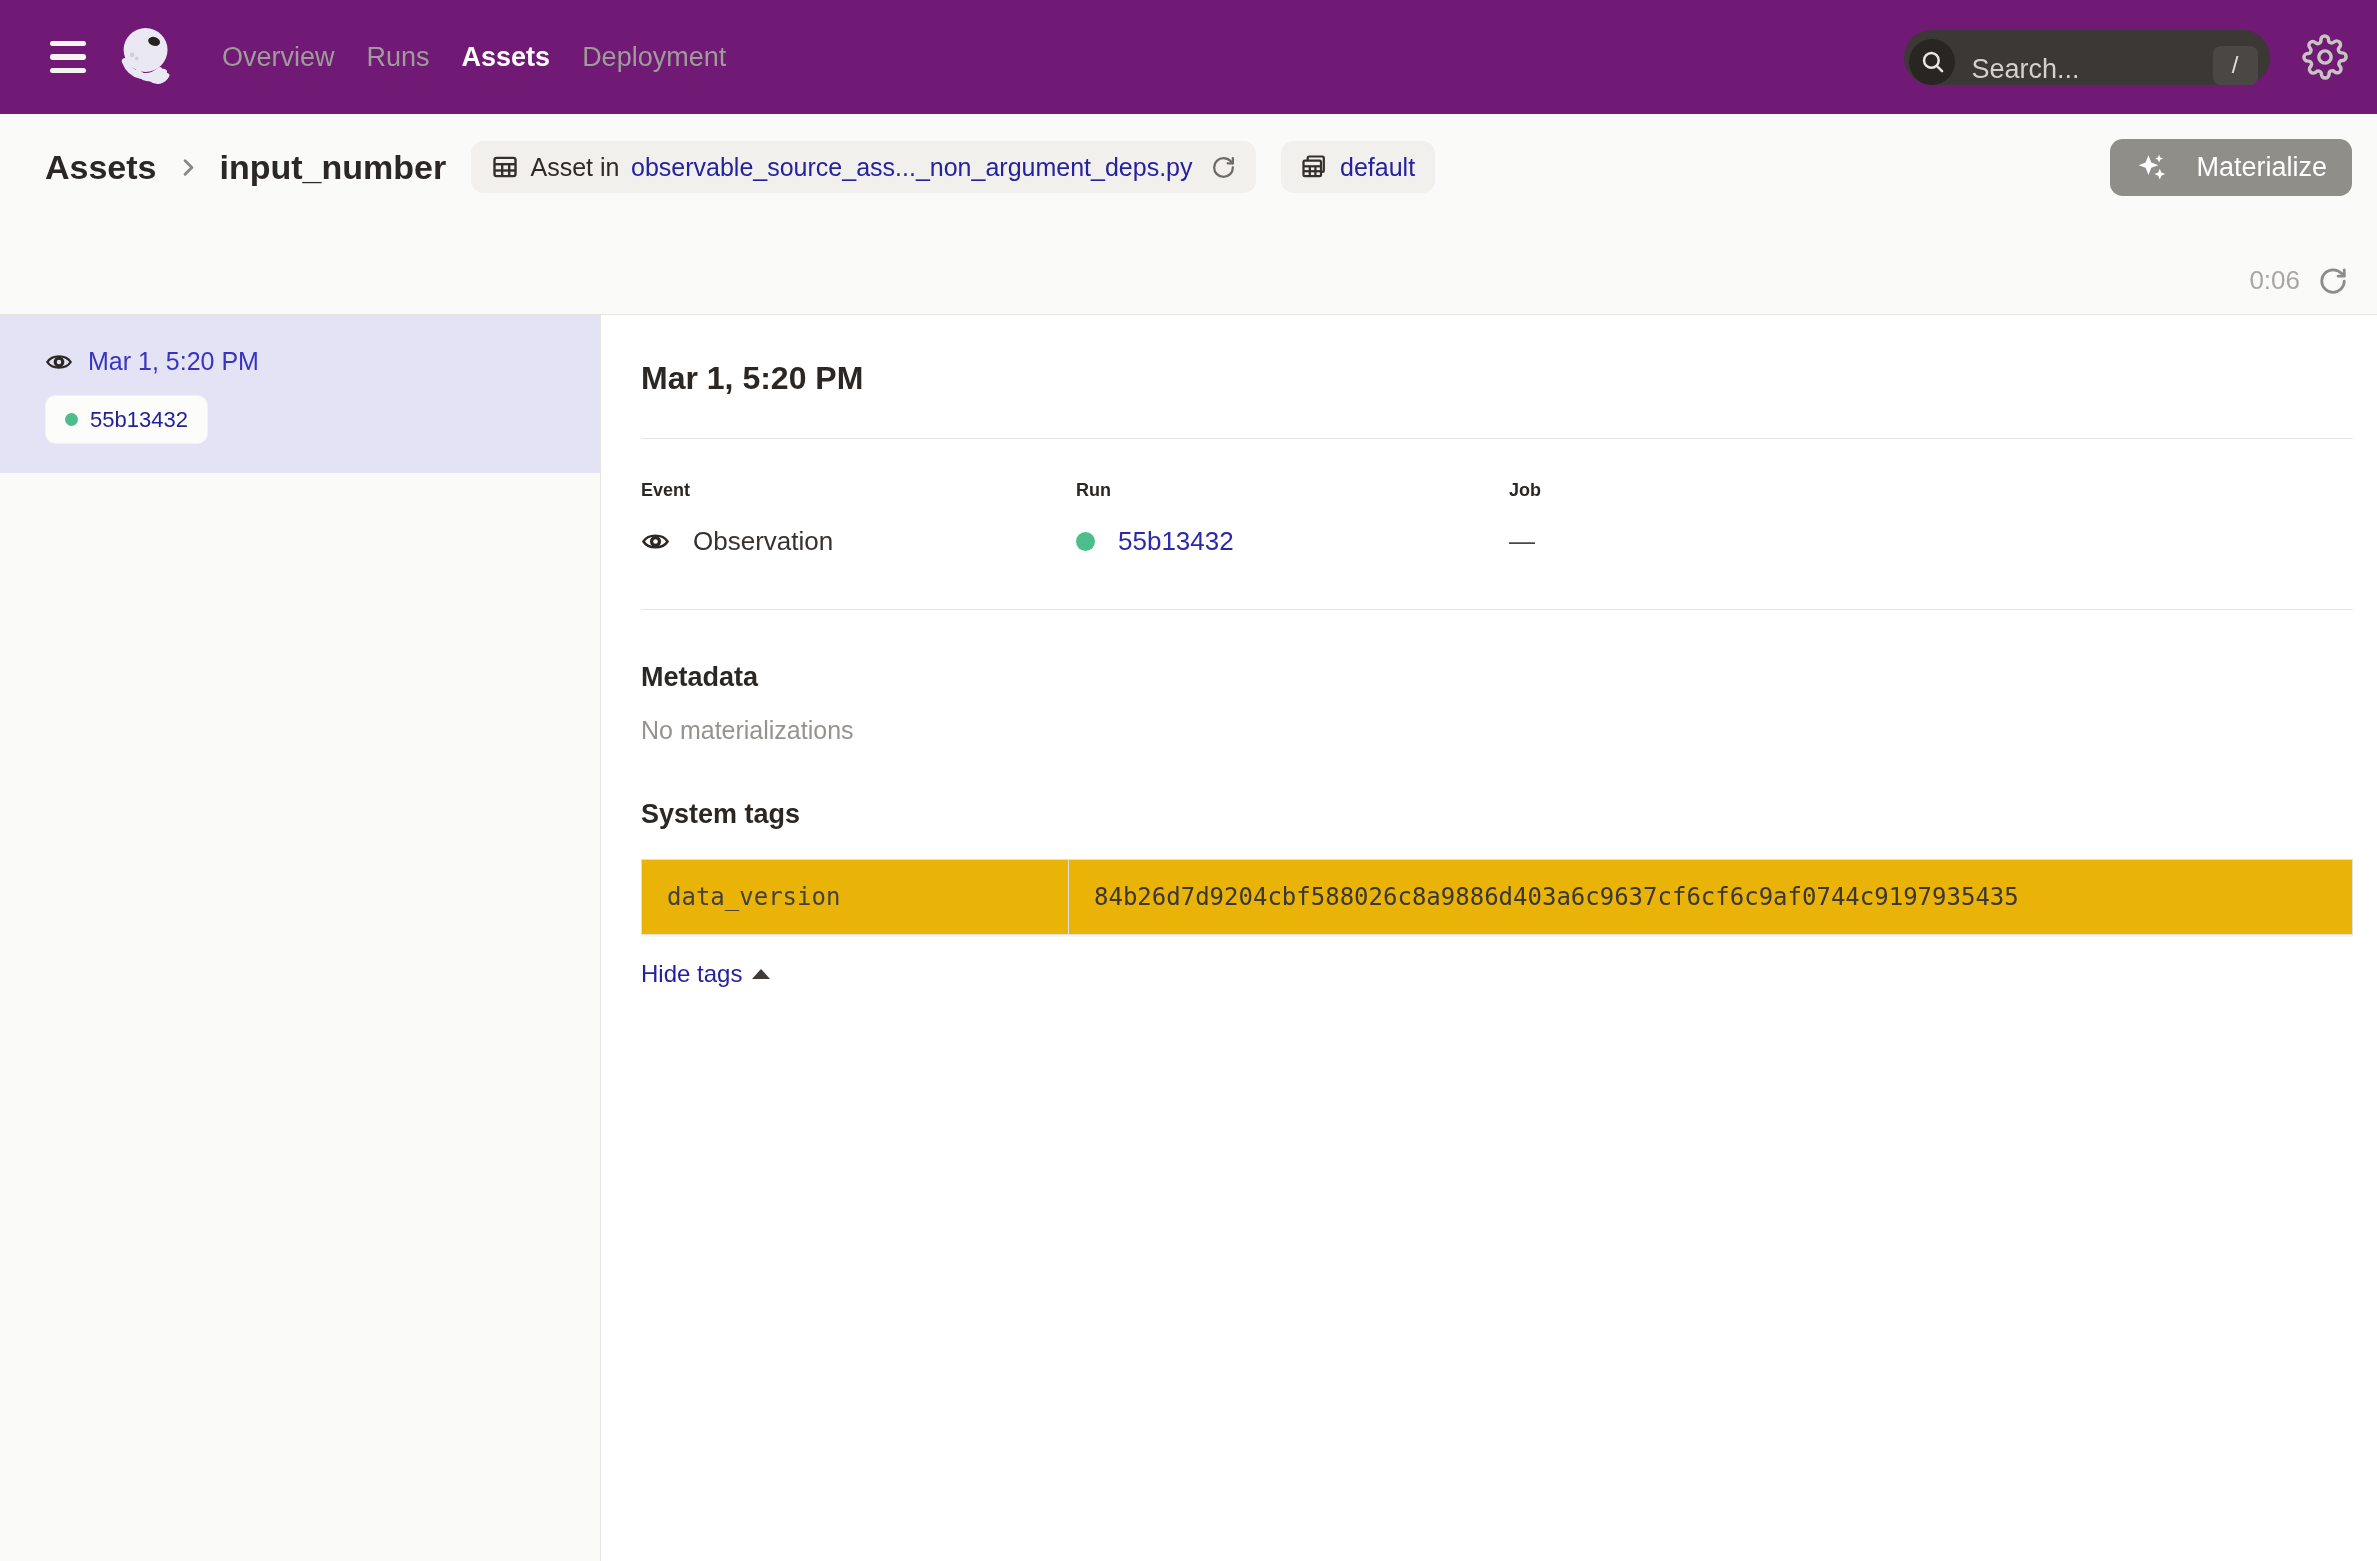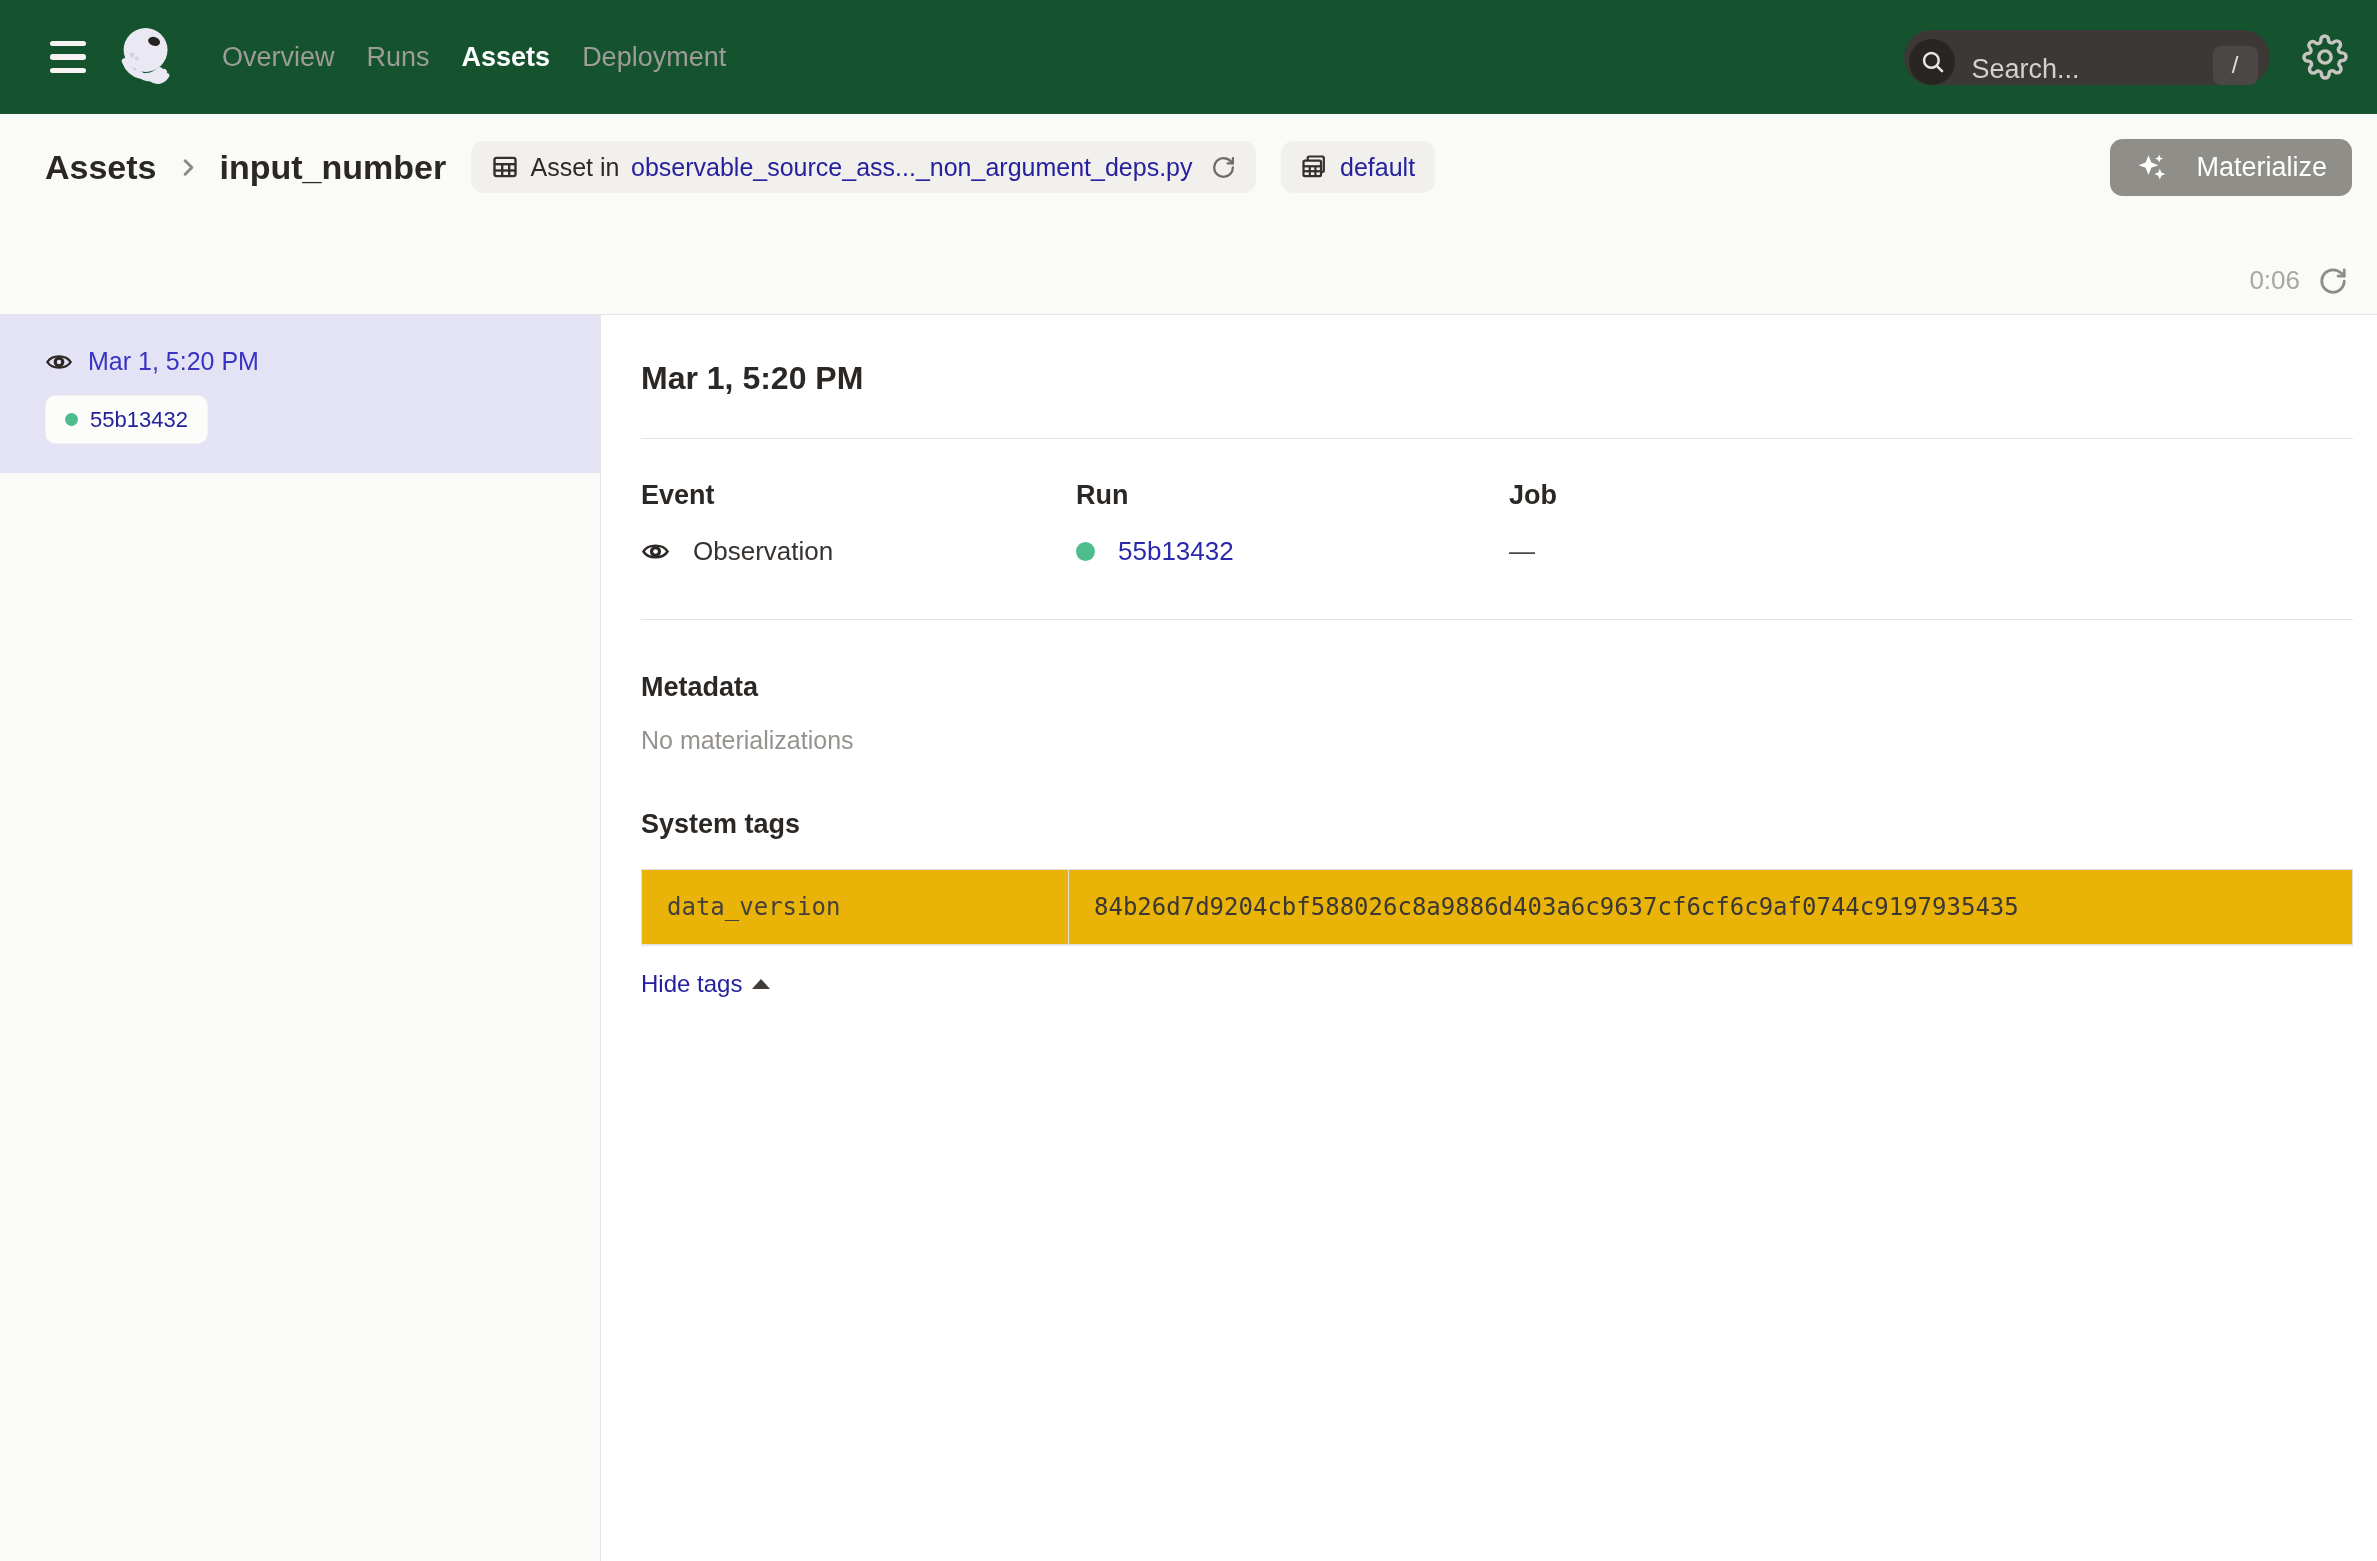--- a/index.html
+++ b/index.html
@@ -1,20 +1,20 @@
 <!DOCTYPE html>
 <html style="font-size:14.3px"><head>
 <meta charset="utf-8">
 <style>
   * { margin:0; padding:0; box-sizing:border-box; }
   html,body { width:2377px; height:1561px; overflow:hidden; background:#fff;
     font-family:"Liberation Sans","DejaVu Sans",sans-serif; -webkit-font-smoothing:antialiased; }
 
   
-  .topbar{height:114px;background:#14532d;display:flex;align-items:center;padding:0 29px 0 50px;}
+  .topbar{height:114px;background:#701a75;display:flex;align-items:center;padding:0 29px 0 50px;}
   .hamburger{width:36px;display:flex;flex-direction:column;gap:8px;margin-right:27px;cursor:pointer;}
   .hamburger span{display:block;height:5.4px;border-radius:2.7px;background:#F5F4F2;}
   .logo{width:68px;height:68px;margin-right:41px;flex:0 0 auto;}
   .nav{display:flex;align-items:center;gap:32px;}
   .nav-item{font-size:27px;font-weight:500;color:#9E9C99;cursor:pointer;}
   .nav-item.active{color:#FFFFFF;font-weight:700;}
   .search{margin-left:auto;width:366px;height:55px;background:#3B3836;border-radius:28px;
     display:flex;align-items:flex-end;padding:0 12.5px 0 5.4px;cursor:text;}
   .search-circle{width:46px;height:46px;border-radius:50%;background:#282523;display:flex;
     align-items:center;justify-content:center;margin-right:16px;flex:0 0 auto;}
@@ -57,21 +57,21 @@
     border:0.9px solid rgba(0,0,0,0.04);border-radius:10.7px;padding:10.7px 19px;cursor:pointer;}
   .dot{border-radius:50%;background:#4DBE8B;flex:0 0 auto;}
   .dot-sm{width:13.4px;height:13.4px;}
   .dot-lg{width:19px;height:19px;}
   .run-badge span.rid{font-size:22px;color:#24219B;}
 
   .main{flex:1;background:#FFFFFF;padding:45px 24px 0 40px;}
   .detail-title{font-size:32px;font-weight:700;color:#2B2724;}
   .hdiv{border:none;border-top:0.9px solid #E6E4E1;margin-top:41px;}
   .cols{display:grid;grid-template-columns:435px 433px 1fr;padding:41px 0 52px;}
-  .col-label{font-size:27px;font-weight:700;color:#2B2724;margin-bottom:25px;}
+  .col-label{font-size:18px;font-weight:700;color:#2B2724;margin-bottom:25px;}
   .col-value{display:flex;align-items:center;gap:23px;font-size:26px;color:#36322F;}
   .col-value .eye{width:29px;height:29px;color:#2B2724;flex:0 0 auto;}
   .col-value a{font-size:26px;color:#2B28AD;text-decoration:none;}
   .dash{color:#4A4744;}
   .meta-h{margin-top:52px;font-size:27px;font-weight:700;color:#2B2724;}
   .meta-empty{margin-top:23px;font-size:25px;color:#96938F;}
   .tags-h{margin-top:54px;font-size:27px;font-weight:700;color:#2B2724;}
   .tags-table{margin-top:29px;display:flex;border:0.9px solid #E2E0DD;box-shadow:0 1.8px 0 rgba(0,0,0,0.05);
     background:#eab308;}
   .key-cell{width:427px;flex:0 0 auto;border-right:0.9px solid #E2E0DD;padding:23px 25px;

